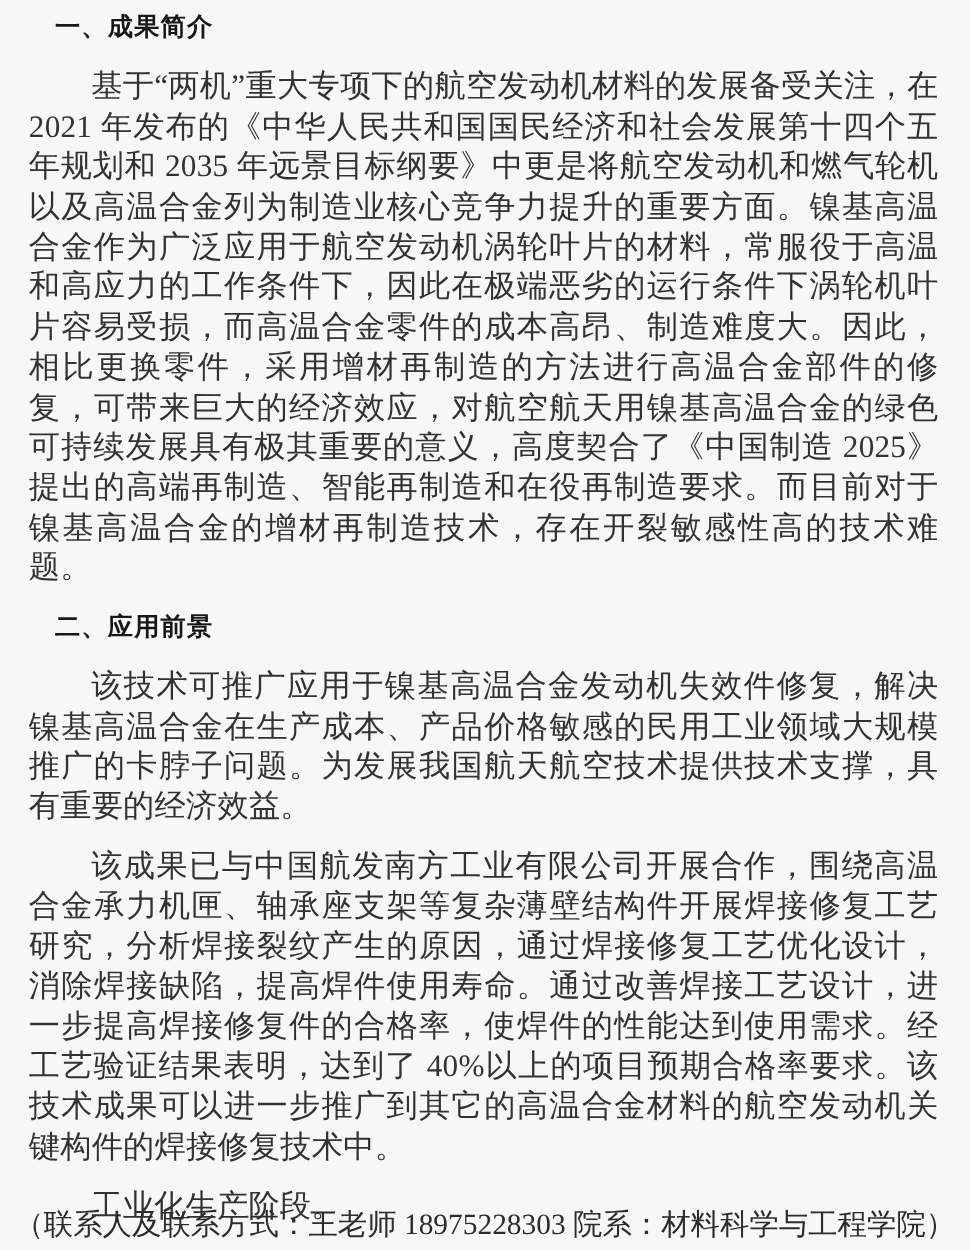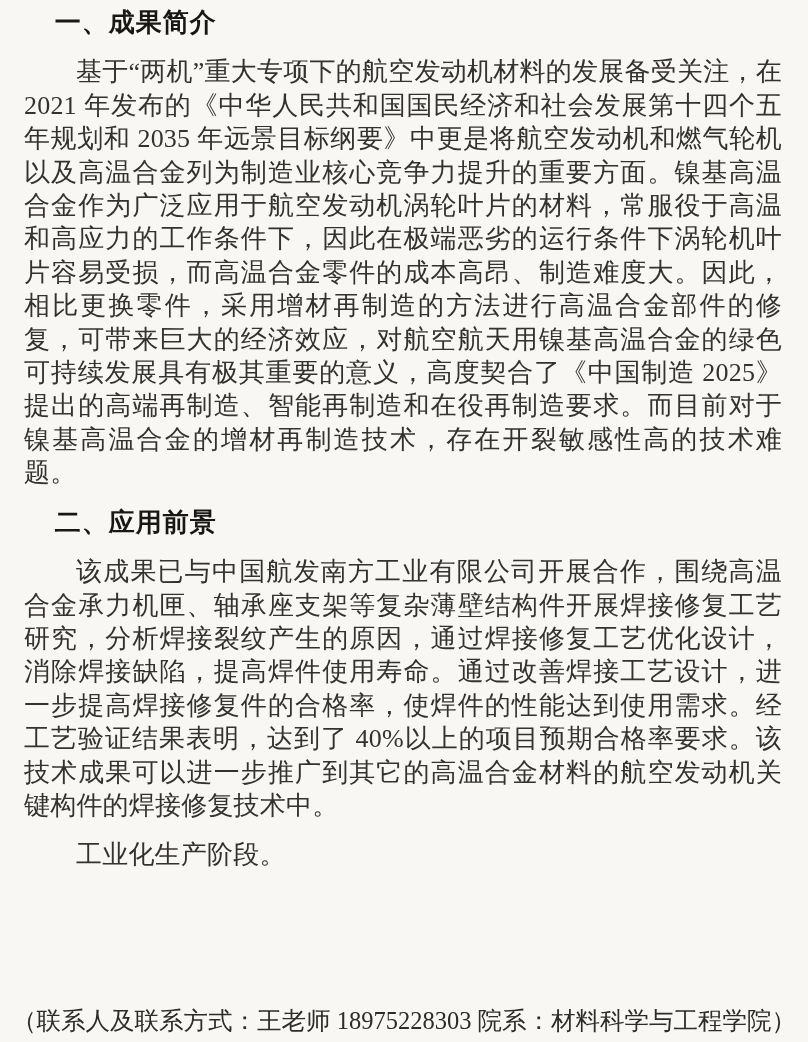--- a/index.html
+++ b/index.html
@@ -17,21 +17,21 @@
   }
   .page {
     padding: 6px 10px 0 8px;
     box-sizing: border-box;
     width: 808px;
   }
   .sec-heading {
     margin: 0;
     font-family: Liberation Serif, serif;
     font-weight: 700;
-    font-size: 26px;
+    font-size: 21px;
     line-height: 33.4px;
     text-indent: 1.8em;
     color: #181715;
     letter-spacing: 1px;
   }
   .body-para {
     margin: 16px;
     font-size: 26px;
     line-height: 33.4px;
     text-align: justify;
@@ -53,19 +53,20 @@
 </style>
 </head>
 <body>
 
 <div class="page">
 
   <h2 class="sec-heading">一、成果简介</h2>
   <p class="body-para">基于“两机”重大专项下的航空发动机材料的发展备受关注，在 2021 年发布的《中华人民共和国国民经济和社会发展第十四个五年规划和 2035 年远景目标纲要》中更是将航空发动机和燃气轮机以及高温合金列为制造业核心竞争力提升的重要方面。镍基高温合金作为广泛应用于航空发动机涡轮叶片的材料，常服役于高温和高应力的工作条件下，因此在极端恶劣的运行条件下涡轮机叶片容易受损，而高温合金零件的成本高昂、制造难度大。因此，相比更换零件，采用增材再制造的方法进行高温合金部件的修复，可带来巨大的经济效应，对航空航天用镍基高温合金的绿色可持续发展具有极其重要的意义，高度契合了《中国制造 2025》提出的高端再制造、智能再制造和在役再制造要求。而目前对于镍基高温合金的增材再制造技术，存在开裂敏感性高的技术难题。</p>
 
   <h2 class="sec-heading">二、应用前景</h2>
+  <p class="body-para">该技术可推广应用于镍基高温合金发动机失效件修复，解决镍基高温合金在生产成本、产品价格敏感的民用工业领域大规模推广的卡脖子问题。为发展我国航天航空技术提供技术支撑，具有重要的经济效益。</p>
   <p class="body-para">该成果已与中国航发南方工业有限公司开展合作，围绕高温合金承力机匣、轴承座支架等复杂薄壁结构件开展焊接修复工艺研究，分析焊接裂纹产生的原因，通过焊接修复工艺优化设计，消除焊接缺陷，提高焊件使用寿命。通过改善焊接工艺设计，进一步提高焊接修复件的合格率，使焊件的性能达到使用需求。经工艺验证结果表明，达到了 40%以上的项目预期合格率要求。该技术成果可以进一步推广到其它的高温合金材料的航空发动机关键构件的焊接修复技术中。</p>
 
   <p class="body-para">工业化生产阶段。</p>
 
 </div>
 
 <div class="contact-line">（联系人及联系方式：王老师 18975228303 院系：材料科学与工程学院）</div>
 
 </body></html>

